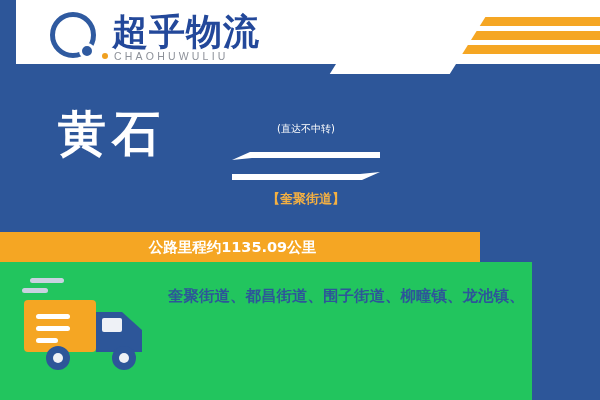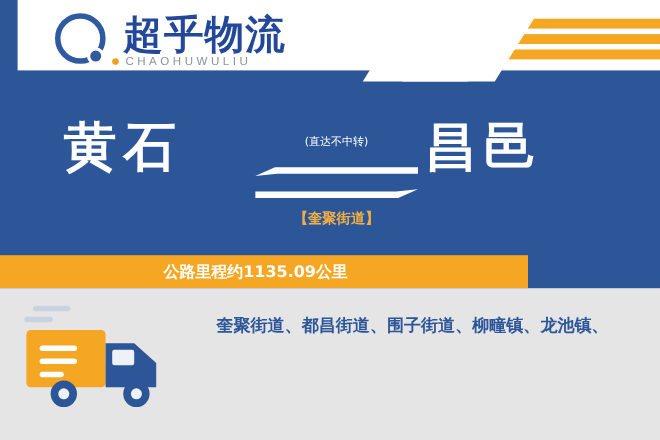--- a/index.html
+++ b/index.html
@@ -194,24 +194,23 @@
     justify-content: center;
     font-family: "DejaVu Sans", "Liberation Sans", sans-serif;
   }
   .infobar span { white-space: pre; }
 
   
   .bottom {
     position: absolute;
     left: 0;
     top: 262px;
-    width: 600px;
+    width: 532px;
     height: 138px;
-    background: #e5e5e5;
-    text-align: center;
+    background: #22c55e;
   }
   .truck {
     position: absolute;
     left: 22px;
     top: 16px;
     width: 132px;
     height: 104px;
   }
   .coverage {
     position: absolute;
@@ -251,21 +250,20 @@
   <div class="route">
     <div class="city city-origin">黄石</div>
     <div class="route-note-top">(直达不中转)</div>
     <div class="arrows">
       <svg width="148" height="38" viewBox="0 0 148 38" xmlns="http://www.w3.org/2000/svg">
         <polygon points="0,14 18,6 148,6 148,12 20,12" fill="#ffffff"></polygon>
         <polygon points="148,26 130,34 0,34 0,28 128,28" fill="#ffffff"></polygon>
       </svg>
     </div>
     <div class="route-note-bottom">【奎聚街道】</div>
-    <div class="city city-dest">昌邑</div>
   </div>
 
   <div class="infobar">
     <span>公路里程约1135.09公里</span>
     <span>   </span>
   </div>
 
   <div class="bottom">
     <div class="truck">
       <svg width="132" height="104" viewBox="0 0 132 104" xmlns="http://www.w3.org/2000/svg">

